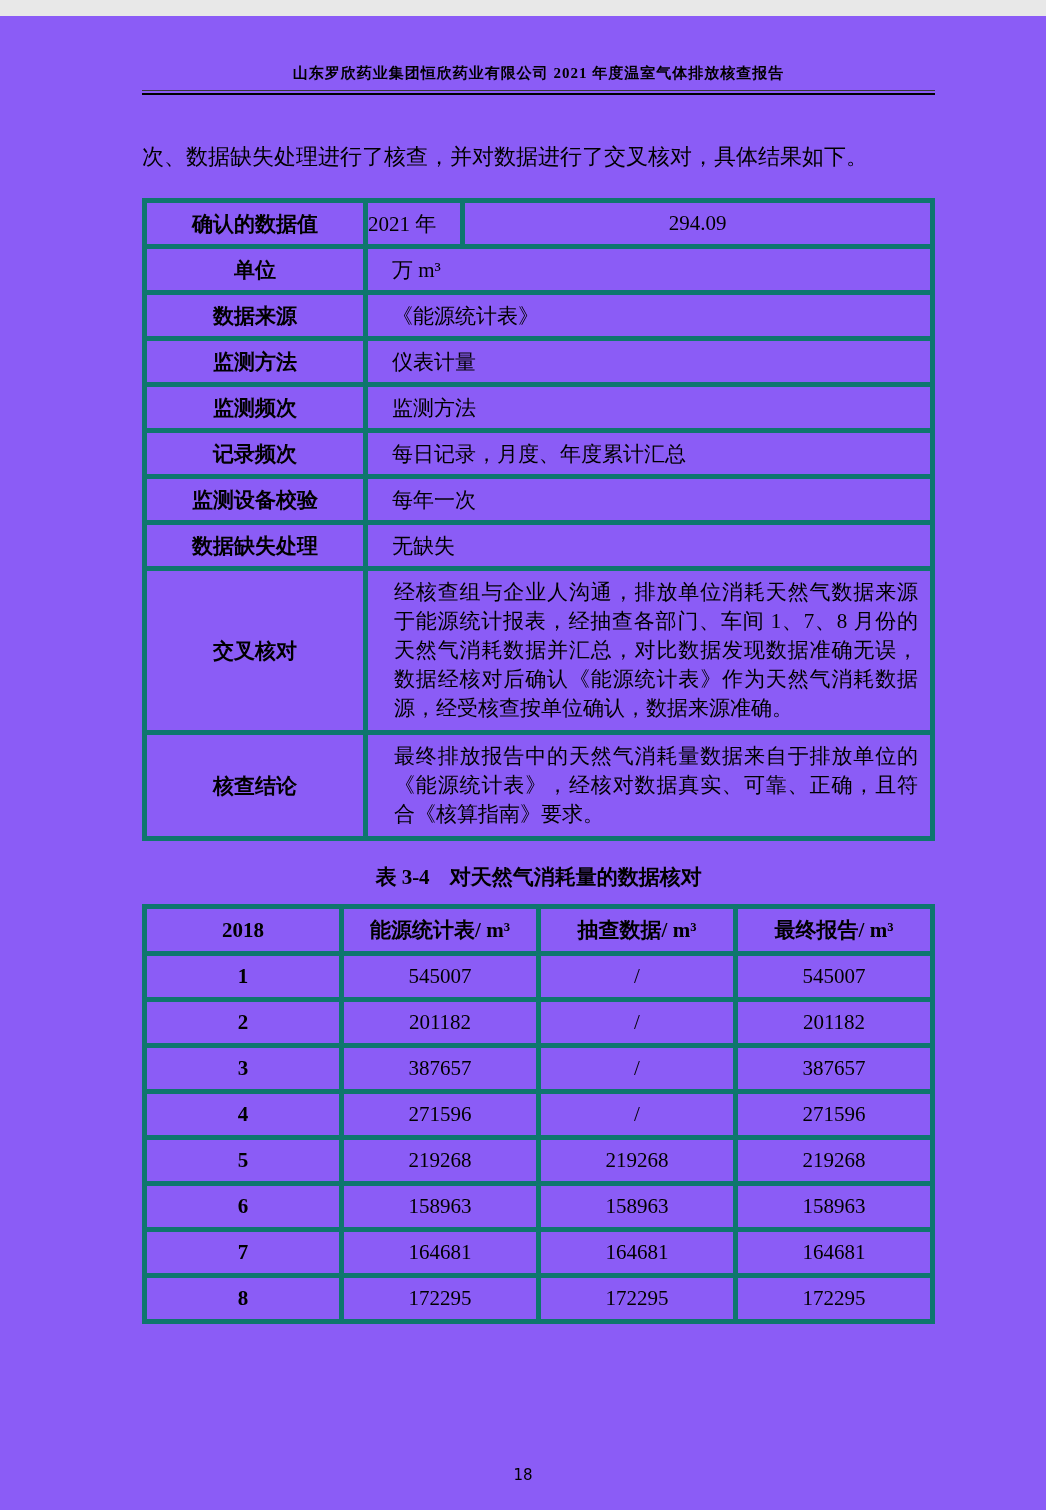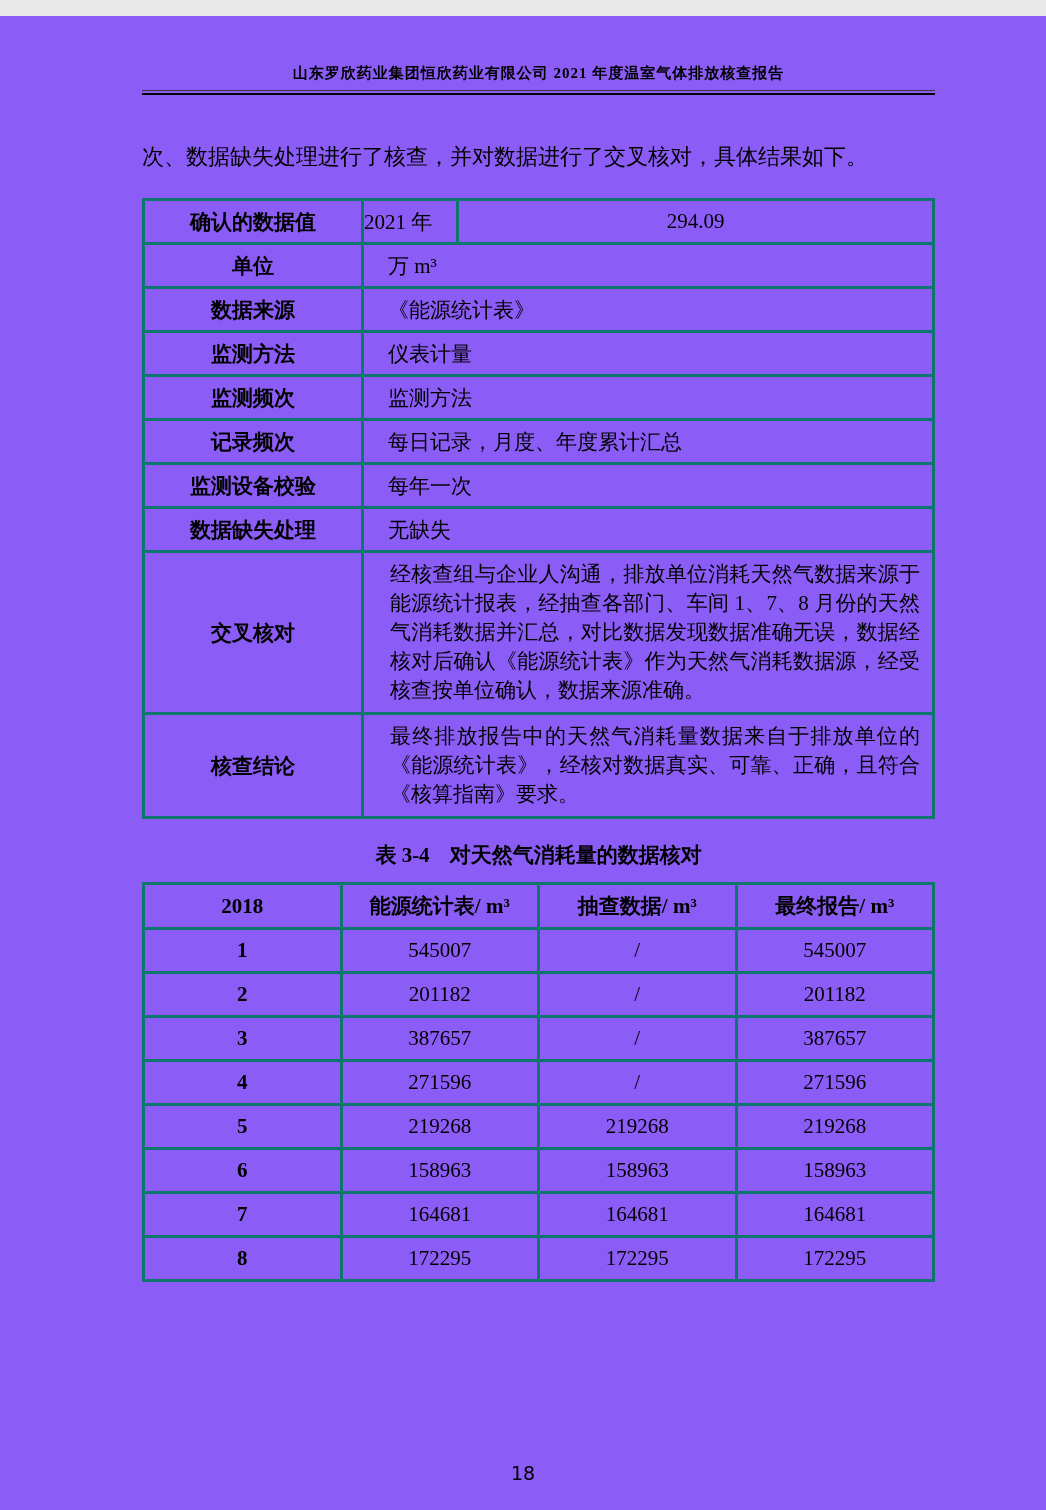--- a/index.html
+++ b/index.html
@@ -50,21 +50,21 @@
   .table-title .gap { display:inline-block; width:20px; }
 
   table.doc-table {
     margin-top:13px;
     width:793px;
     border-collapse:collapse;
     table-layout:fixed;
     border:2px solid #000;
   }
   .doc-table td, .doc-table th {
-    border:3px solid #0f766e;
+    border:5px solid #0f766e;
     font-size:21px;
     vertical-align:middle;
     padding:0;
     overflow:hidden;
   }
 
   
   .t33 .label-cell {
     width:216px;
     text-align:center;
@@ -84,21 +84,21 @@
   
   .t34 th { height:42px; text-align:center; font-weight:bold; }
   .t34 td { height:41px; text-align:center; }
   .t34 td.idx { font-weight:bold; }
 
   .page-number {
     position:absolute;
     left:0; bottom:42px;
     width:100%;
     text-align:center;
-    font-size:19px;
+    font-size:15px;
     font-family:"DejaVu Sans","Liberation Sans",sans-serif;
   }
 </style>
 </head>
 <body>
 
 <div class="page">
   <div class="content">
 
     <div class="doc-header">山东罗欣药业集团恒欣药业有限公司 2021 年度温室气体排放核查报告</div>

